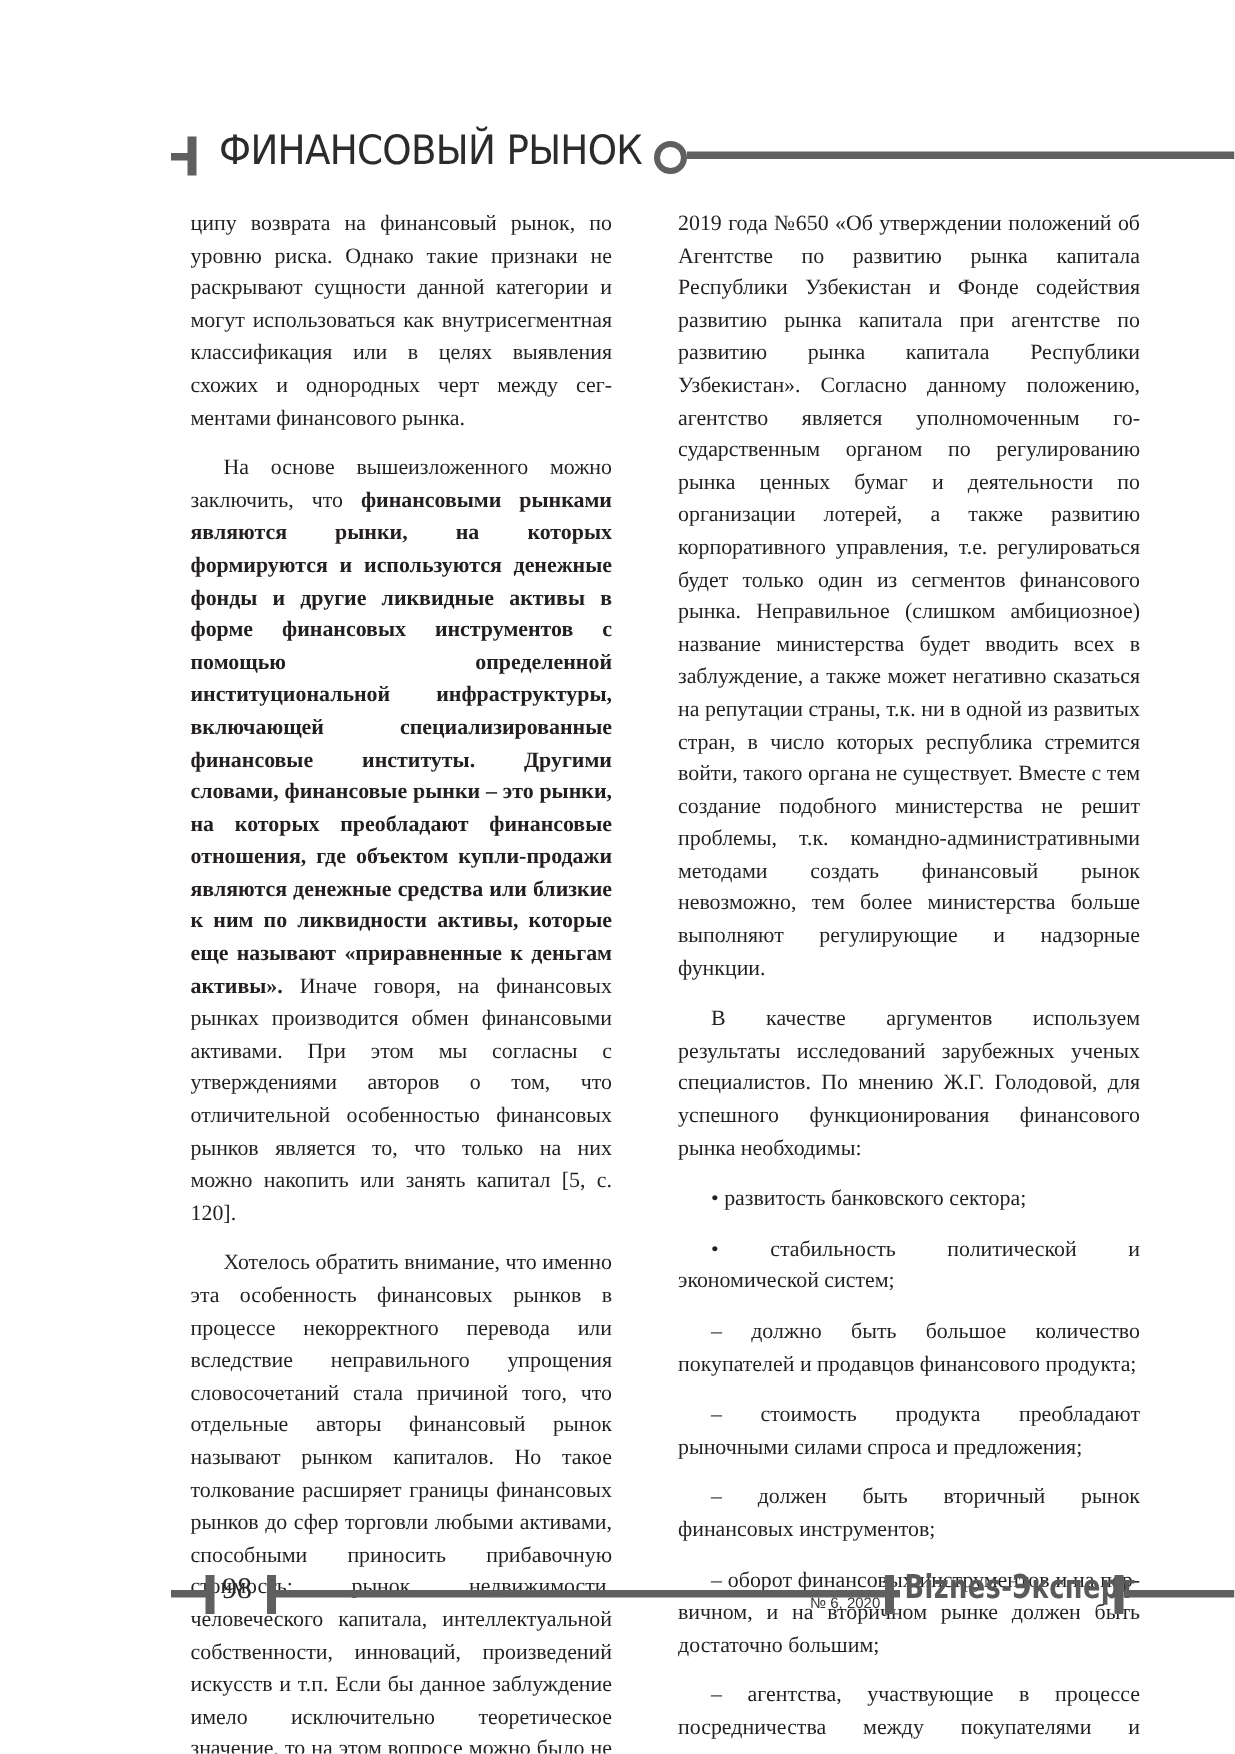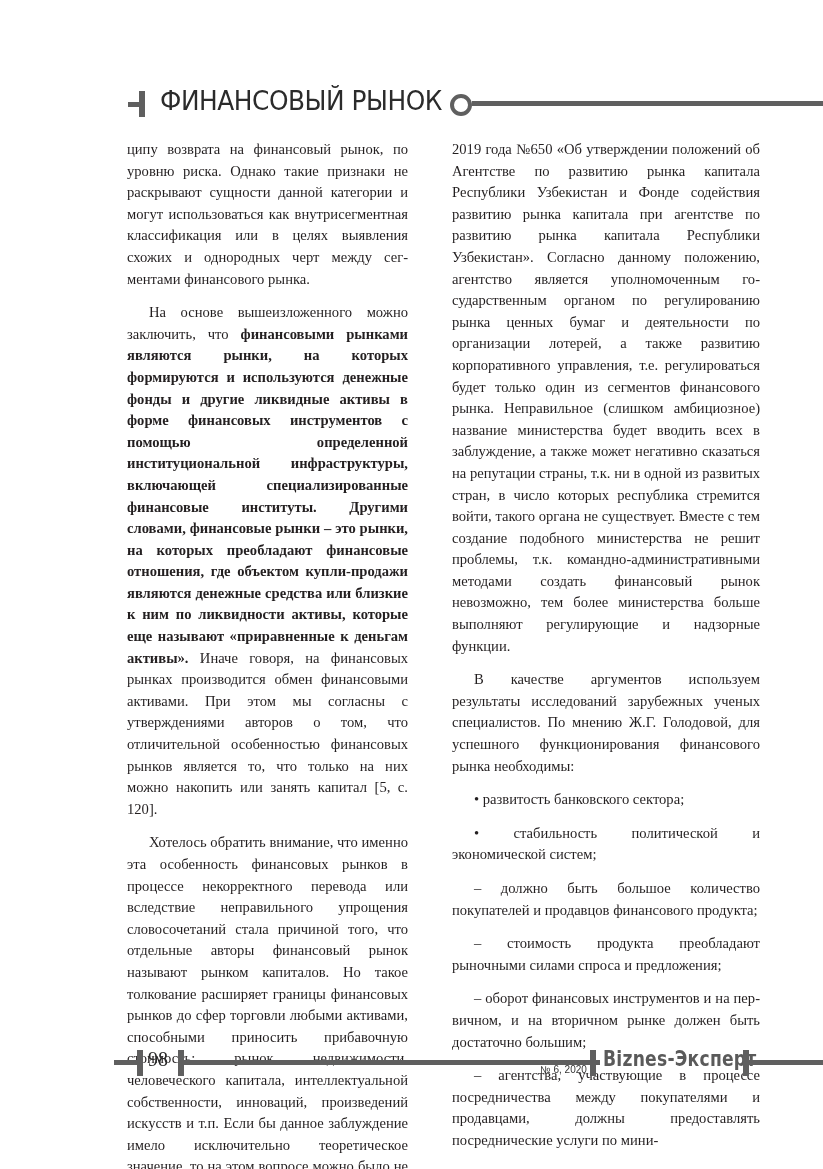--- a/index.html
+++ b/index.html
@@ -2,21 +2,21 @@
 <html><head>
 <meta charset="utf-8">
 <style>
   html, body { margin: 0; padding: 0; }
   body {
     width: 823px; height: 1169px; background: #ffffff;
     position: relative; overflow: hidden;
     font-family: "Liberation Serif", "DejaVu Serif", serif;
     color: #231f20;
   }
-  .header { position: absolute; top: 84px; left: 14px; width: 741px; height: 40px; }
+  .header { position: absolute; top: 84px; left: 0; width: 741px; height: 40px; }
   .hdr-stub { position: absolute; left: 114px; top: 18px; width: 12px; height: 5px; background: #5f5f5f; }
   .hdr-bar { position: absolute; left: 125px; top: 7px; width: 6px; height: 26px; background: #5f5f5f; }
   .hdr-title {
     position: absolute; left: 146px; top: 1px; font-family: "DejaVu Sans", sans-serif;
     font-size: 27px; letter-spacing: -0.5px; color: #2b2b2b; font-weight: normal; transform: scaleX(0.92); transform-origin: left center;
     white-space: nowrap;
   }
   .hdr-ring { position: absolute; left: 436px; top: 10px; width: 14px; height: 14px; border: 4px solid #5f5f5f; border-radius: 50%; box-sizing: content-box; }
   .hdr-line { position: absolute; left: 458px; top: 17px; width: 365px; height: 5px; background: #5f5f5f; }
 
@@ -60,20 +60,21 @@
   <p class="indent">Хотелось обратить внимание, что именно эта особенность финансовых рынков в процессе не­корректного перевода или вследствие неправиль­ного упрощения словосочетаний стала причиной того, что отдельные авторы финансовый рынок называют рынком капиталов. Но такое толкование расширяет границы финансовых рынков до сфер торговли любыми активами, способными прино­сить прибавочную стоимость: рынок недвижимо­сти, человеческого капитала, интеллектуальной собственности, инноваций, произведений искусств и т.п. Если бы данное заблуждение имело исключи­тельно теоретическое значение, то на этом вопросе можно было не останавливаться. Однако во испол­нение Указа Президента Республики Узбекистан от 14 января 2019 года №УП-5630 «О мерах по коренному совершенствованию системы управле­ния государственными активами, антимонополь­ного регулирования и рынка капитала» и поста­новления Президента Республики Узбекистан от 24 января 2019 года №ПП-4127 «Об организа­ции деятельности Агентства по развитию рынка капитала Республики Узбекистан» было принято постановление Кабинета Министров от 7 августа</p>
 </div>
 
 <div class="col col-right">
   <p>2019 года №650 «Об утверждении положений об Агентстве по развитию рынка капитала Республи­ки Узбекистан и Фонде содействия развитию рынка капитала при агентстве по развитию рынка капита­ла Республики Узбекистан». Согласно данному по­ложению, агентство является уполномоченным го­сударственным органом по регулированию рынка ценных бумаг и деятельности по организации лоте­рей, а также развитию корпоративного управления, т.е. регулироваться будет только один из сегментов финансового рынка. Неправильное (слишком ам­бициозное) название министерства будет вво­дить всех в заблуждение, а также может негативно сказаться на репутации страны, т.к. ни в одной из развитых стран, в число которых республика стре­мится войти, такого органа не существует. Вместе с тем создание подобного министерства не решит проблемы, т.к. командно-административными ме­тодами создать финансовый рынок невозможно, тем более министерства больше выполняют регу­лирующие и надзорные функции.</p>
   <p class="indent">В качестве аргументов используем результаты исследований зарубежных ученых специалистов. По мнению Ж.Г. Голодовой, для успешного функ­ционирования финансового рынка необходимы:</p>
   <p class="bullet">• развитость банковского сектора;</p>
   <p class="bullet">• стабильность политической и экономической систем;</p>
   <p class="bullet">– должно быть большое количество покупате­лей и продавцов финансового продукта;</p>
   <p class="bullet">– стоимость продукта преобладают рыночными силами спроса и предложения;</p>
+  <p class="bullet">– должен быть вторичный рынок финансовых инструментов;</p>
   <p class="bullet">– оборот финансовых инструментов и на пер­вичном, и на вторичном рынке должен быть доста­точно большим;</p>
   <p class="bullet">– агентства, участвующие в процессе посредни­чества между покупателями и продавцами, должны предоставлять посреднические услуги по мини-</p>
 </div>
 
 <div class="footer">
   <div class="ft-stub"></div>
   <div class="ft-bar1"></div>
   <div class="ft-page">98</div>
   <div class="ft-bar2"></div>
   <div class="ft-line1"></div>

